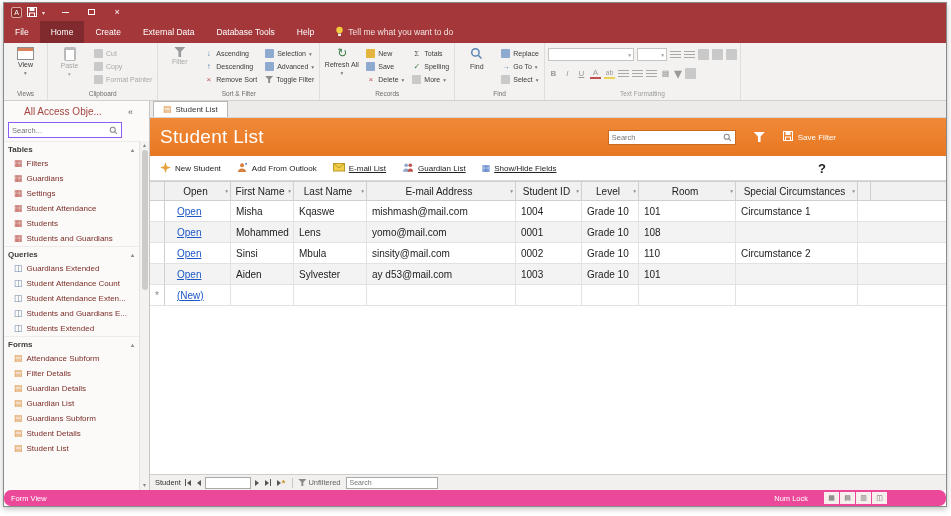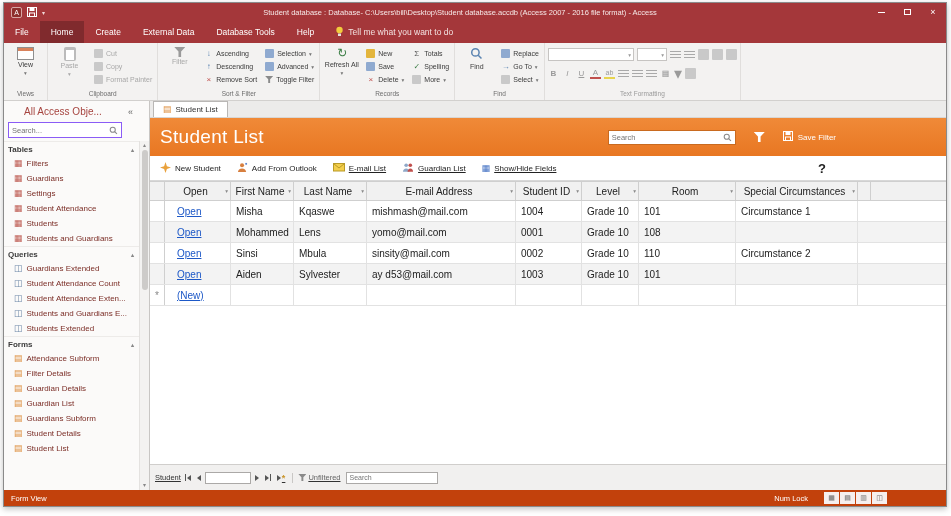--- a/index.html
+++ b/index.html
@@ -129,37 +129,37 @@
   .col-stub{width:12px;flex:none;}
   .grid-row { display:flex; height:21px; border-bottom:1px solid #E2E2E2; background:#fff; }
   .grid-rows .grid-row:nth-of-type(even) { background:#F3F3F3; }
   .cell { border-right:1px solid #E2E2E2; display:flex; align-items:center; padding-left:5px;
     white-space:nowrap; overflow:hidden; }
   .cell.col-sel { padding-left:0; justify-content:center; color:#888; border-right:1px solid #CFCFCF; }
   .cell.col-open { padding-left:12px; }
   .link { color:#1D58C7; text-decoration:underline; cursor:pointer; }
 
   
-  .rec-nav { height:26px; background:#F1F0EF; border-top:1px solid #D0CECC; display:flex; align-items:center;
-    gap:2px; padding:0 5px; font-size:7.5px; color:#333; flex:none;text-decoration:underline; }
+  .rec-nav { height:16px; background:#F1F0EF; border-top:1px solid #D0CECC; display:flex; align-items:center;
+    gap:2px; padding:0 5px; font-size:7.5px; color:#333; flex:none; }
   .rn-btn { display:inline-flex; align-items:center; gap:1px; padding:0 2px; height:12px; }
   .tri { width:0; height:0; border-top:3px solid transparent; border-bottom:3px solid transparent; display:inline-block; }
   .tri.left { border-right:4px solid #555; } .tri.right { border-left:4px solid #555; }
   .rn-bar { display:inline-block; width:1px; height:7px; background:#555; }
   .rn-box { width:46px; height:12px; background:#fff; border:1px solid #ABA9A7; }
   .rn-star { color:#C9952C; font-size:9px; line-height:8px; }
   .rn-sep { width:1px; height:10px; background:#C9C7C5; margin:0 3px; }
   .rn-unfiltered { color:#666; }
   .rn-search { width:92px; height:12px; background:#fff; border:1px solid #ABA9A7; display:flex; align-items:center; margin-left:4px; }
   .rn-search input { flex:1; border:none; outline:none; font-size:7px; padding:0 2px; min-width:0;
     color:#444; font-family:"Liberation Sans",sans-serif; }
 
   
-  .status { height:16px; background:#c2410c; color:#fff; display:flex; align-items:center;
-    font-size:7.5px; padding:0 7px; flex:none; }
+  .status { height:16px; background:#ec4899; color:#fff; display:flex; align-items:center;
+    font-size:7.5px; padding:0 7px; flex:none;border-radius:7px; }
   .st-right { margin-left:auto; display:flex; align-items:center; gap:16px; margin-right:52px; }
   .st-btns { display:flex; gap:1px; }
   .st-btn { width:15px; height:12px; background:#F6EFEE; color:#6a6a6a; font-size:7px;
     display:flex; align-items:center; justify-content:center; }
 </style>
 </head>
 <body>
 
 <div class="window">
 
@@ -168,21 +168,20 @@
       <span class="app-ico">A</span>
       <span>
           <svg width="10" height="10" viewBox="0 0 10 10">
             <rect x="0.5" y="0.5" width="9" height="9" fill="none" stroke="#fff"></rect>
             <rect x="2.5" y="0.5" width="5" height="3.5" fill="#fff"></rect>
             <rect x="2.5" y="6" width="5" height="3.5" fill="none" stroke="#fff"></rect>
           </svg>
         </span>
       <span class="dd">▾</span>
     </div>
-    <div class="tb-title">Student database : Database- C:\Users\bill\Desktop\Student database.accdb (Access 2007 - 2016 file format) -  Access</div>
     <div class="win-controls">
       <span class="win-btn">
           <span class="glyph-min"></span>
         </span>
       <span class="win-btn">
           <span class="glyph-max"></span>
         </span>
       <span class="win-btn">×</span>
     </div>
   </div>

